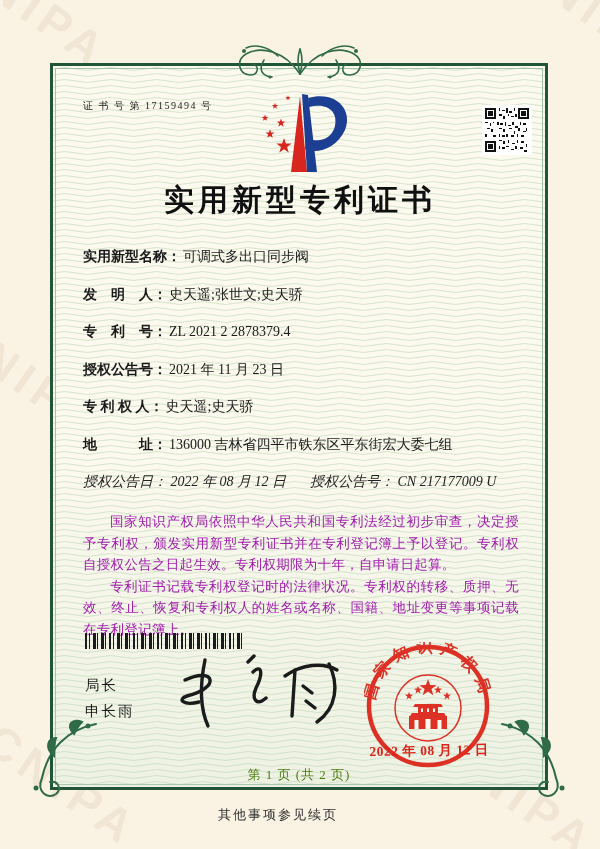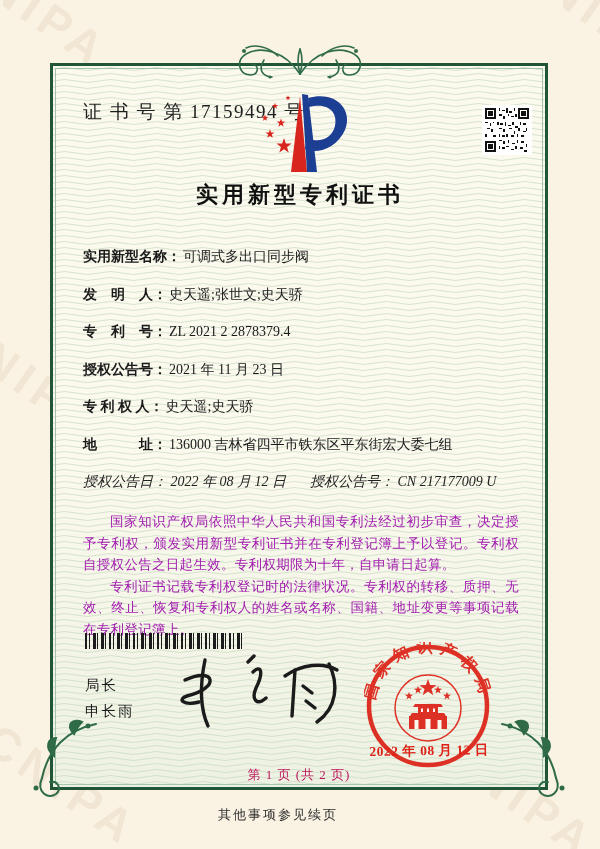--- a/index.html
+++ b/index.html
@@ -40,30 +40,30 @@
   }
   .frame-tint {
     position:absolute; inset:0;
     background:linear-gradient(rgba(255,255,255,0) 55%, rgba(186,214,186,0.22));
     pointer-events:none;
   }
   .waves { position:absolute; inset:0; width:100%; height:100%; opacity:.5; pointer-events:none; }
 
   .cert-number {
     position:absolute; left:83px; top:99px;
-    font-size:19px; letter-spacing:1.5px; color:#1e1e1e;
+    font-size:10px; letter-spacing:1.5px; color:#1e1e1e;
   }
 
   .logo { position:absolute; left:256px; top:90px; }
 
   .qr { position:absolute; left:482px; top:105px; background:#fff; padding:3px; }
 
   .title {
     position:absolute; left:0; top:180px; width:600px;
-    text-align:center; font-size:22px; font-weight:bold;
+    text-align:center; font-size:30px; font-weight:bold;
     letter-spacing:4px; color:#101010;
   }
 
   .fields { position:absolute; left:83px; top:246px; width:438px; }
   .row { display:flex; margin-bottom:16.5px; font-size:14px; line-height:21px; white-space:nowrap; }
   .row .lab { font-weight:bold; margin-right:2px; color:#1a1a1a; }
   .row .val { color:#1a1a1a; }
   .grant-row { display:flex; font-size:14px; line-height:21px; white-space:nowrap;font-style:italic; }
   .grant-row .pair2 { margin-left:24px; }
 
@@ -92,21 +92,21 @@
 
   .seal { position:absolute; left:364px; top:642px; width:128px; height:128px; opacity:.93; }
   .seal-date {
     position:absolute; left:366px; top:742px; width:126px;
     text-align:center; color:#dd2318; font-weight:bold;
     font-size:13.5px; letter-spacing:0.5px; transform:rotate(-1deg);
   }
 
   .page-num {
     position:absolute; left:50px; top:766px; width:498px;
-    text-align:center; font-size:13px; color:#be185d; letter-spacing:1px;
+    text-align:center; font-size:13px; color:#4d7c0f; letter-spacing:1px;
   }
   .cont-note {
     position:absolute; left:0; top:806px; width:556px;
     text-align:center; font-size:13px; color:#2e2e2e; letter-spacing:2px;
   }
 
   .orn-top { position:absolute; left:220px; top:44px; }
   .orn-bl  { position:absolute; left:18px;  top:716px; }
   .orn-br  { position:absolute; left:490px; top:716px; transform:scaleX(-1); }
 </style>

